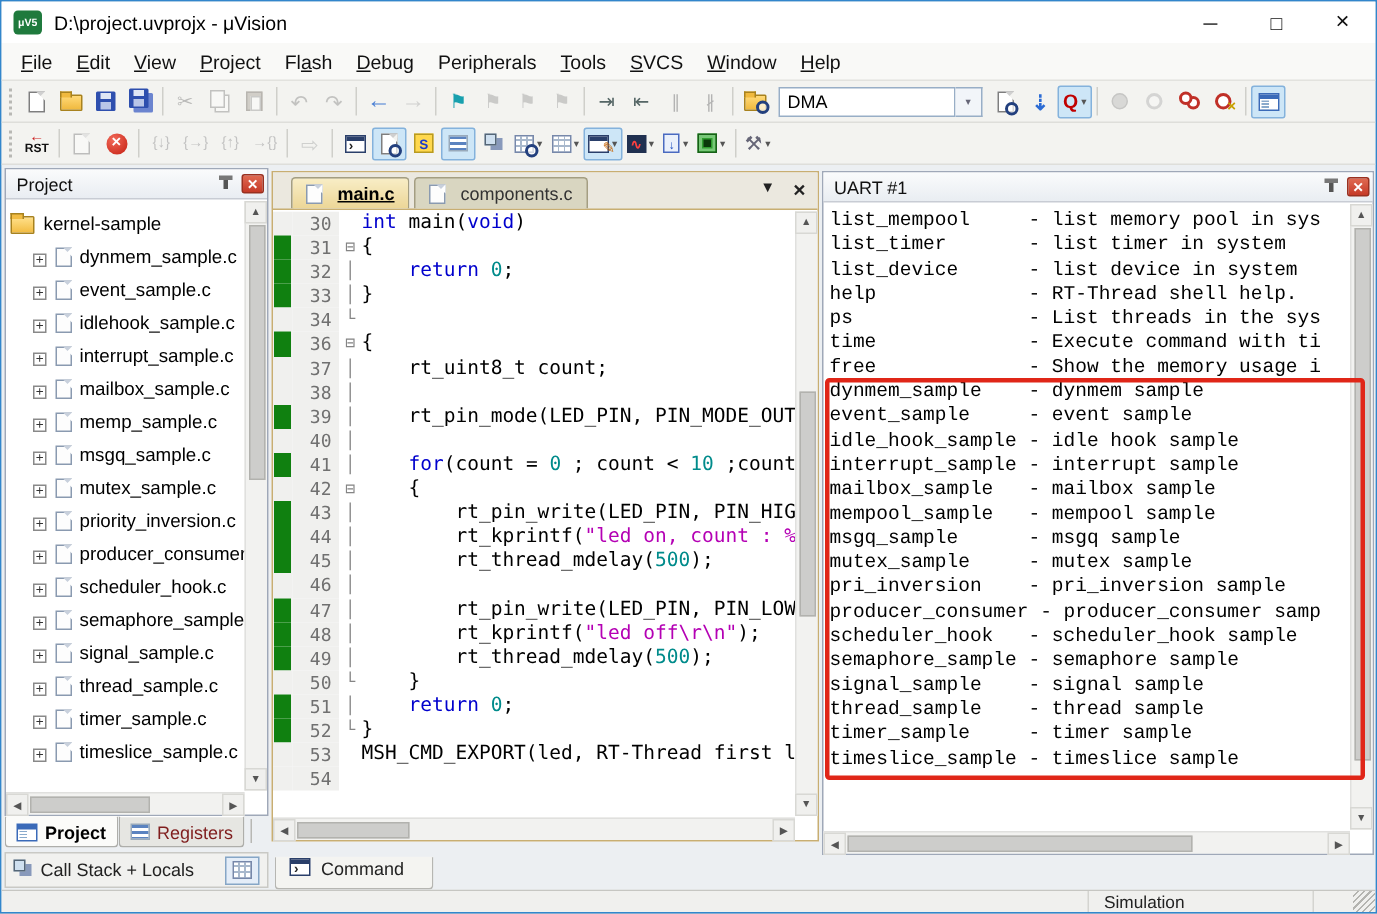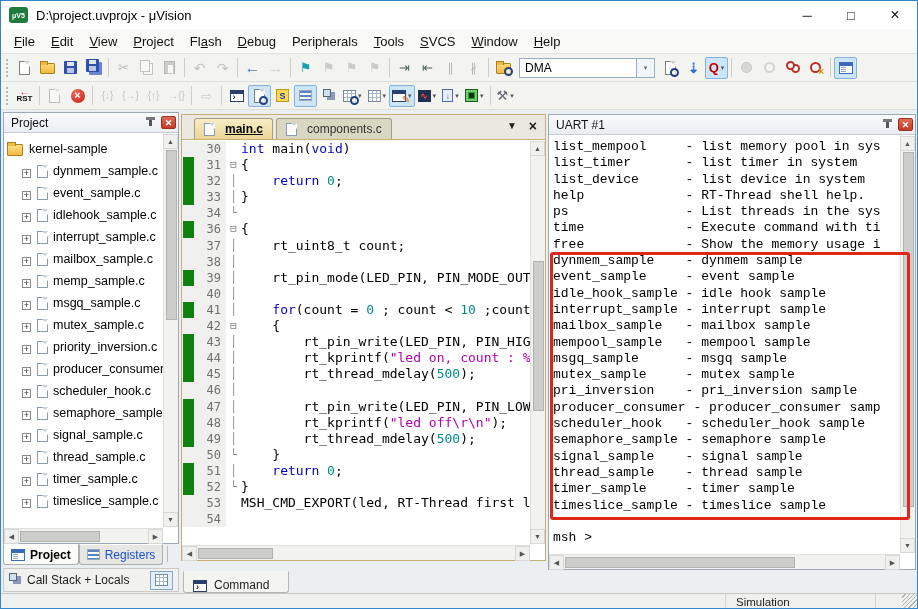--- a/index.html
+++ b/index.html
@@ -101,21 +101,21 @@
   .vsb { position:absolute; width:15px; background:#f2f2f0; border-left:1px solid #e0e0de; }
   .hsb { position:absolute; height:15px; background:#f2f2f0; border-top:1px solid #e0e0de; }
   .sbtn { position:absolute; width:15px; height:15px; background:#f0f0ee; border:1px solid #d8d8d4; color:#555; display:flex; align-items:center; justify-content:center; }
   .sbtn::before { font-size:7px; }
   .sa-u::before { content:"▲"; } .sa-d::before { content:"▼"; } .sa-l::before { content:"◀"; } .sa-r::before { content:"▶"; }
   .thumbv { position:absolute; left:2px; width:11px; background:#cdcdcb; border:1px solid #b2b2ae; }
   .thumbh { position:absolute; top:2px; height:11px; background:#cdcdcb; border:1px solid #b2b2ae; }
 
   
   .ptabs { position:absolute; left:2px; top:434px; width:176px; height:22px; display:flex; align-items:flex-start; }
-  .ptab { height:21px; display:flex; align-items:center; gap:5px; padding:0 7px; font-size:12px; border:1px solid #aeaeaa; border-top:1px solid #fff; border-radius:0 0 3px 3px; color:#1d4ed8; background:#e6e6e2; }
+  .ptab { height:21px; display:flex; align-items:center; gap:5px; padding:0 7px; font-size:12px; border:1px solid #aeaeaa; border-top:1px solid #fff; border-radius:0 0 3px 3px; color:#7f1d1d; background:#e6e6e2; }
   .ptab.active { background:#fbfbf9; color:#000; font-weight:bold; border-top:1px solid #fbfbf9; }
   .ptab-sep { width:1px; height:16px; background:#b8b8b4; margin:2px 0 0 4px; }
   .cstack { position:absolute; left:2px; top:458px; width:176px; height:24px; background:#f1f1ef; border:1px solid #c9c9c5; display:flex; align-items:center; padding:0 5px; gap:6px; font-size:12px; color:#222; }
   .gridbtn { width:23px; height:19px; border:1px solid #86a6c6; background:#e4edf8; display:flex; align-items:center; justify-content:center; margin-left:auto; }
 
   
   .editor { position:absolute; left:180px; top:4px; width:365px; height:447px; background:#fff; border:1px solid #c8ae72; }
   .etabs { height:25px; background:#ebe8df; border-bottom:1px solid #c8ae72; display:flex; align-items:flex-end; padding-left:12px; gap:3px; position:relative; }
   .etab { height:21px; display:flex; align-items:center; gap:5px; padding:0 9px; border:1px solid #a49e82; border-bottom:none; border-radius:3px 3px 0 0; font-size:12px; background:#d9d6c1; color:#333; }
   .etab.active { background:linear-gradient(#f8edc6,#ecd697); font-weight:bold; color:#000; }
@@ -133,21 +133,21 @@
 
   
   .uart { position:absolute; left:547px; top:4px; width:368px; height:456px; background:#fff; border:1px solid #9fa8b8; }
   .uhead { height:20px; background:linear-gradient(#fafbfc,#e9edf2); border-bottom:1px solid #c8ccd4; display:flex; align-items:center; padding:0 2px 0 7px; font-size:12px; color:#111; }
   .uhead .utitle { flex:1; }
   .ubody { position:absolute; top:21px; left:0; right:15px; bottom:16px; overflow:hidden; font-family:Liberation Mono, monospace; font-size:13px; line-height:16.3px; padding:3px 0 0 4px; color:#000; }
   .uline { height:16.3px; white-space:pre; }
   .redbox { position:absolute; left:1px; top:137px; width:360px; height:268px; border:3px solid #e02618; border-radius:3px; z-index:5; pointer-events:none; }
 
   
-  .cmdtab { position:absolute; left:182px; top:461px; width:106px; height:22px; background:#f4f4f1; border:1px solid #b6b6b2; border-top:1px solid #f4f4f1; border-radius:0 0 3px 3px; display:flex; align-items:flex-end; gap:7px; padding:0 9px; font-size:12px; color:#222; }
+  .cmdtab { position:absolute; left:182px; top:461px; width:106px; height:22px; background:#f4f4f1; border:1px solid #b6b6b2; border-top:1px solid #f4f4f1; border-radius:0 0 3px 3px; display:flex; align-items:flex-start; gap:7px; padding:0 9px; font-size:12px; color:#222; }
 
   
   .status { height:16px; border-top:1px solid #c6c6c2; background:#f0f0ee; display:flex; align-items:stretch; font-size:11.5px; color:#222; }
   .s-fill { flex:1; border-right:1px solid #d4d4d0; }
   .s-sim { width:150px; display:flex; align-items:center; padding-left:10px; border-right:1px solid #d4d4d0; }
   .s-pad { width:26px; }
   .s-grip { width:15px; background:repeating-linear-gradient(135deg,transparent 0 2px,#b4b4b0 2px 3px); }
 </style>
 </head>
 <body>
@@ -559,21 +559,20 @@
           <div class="uline">mutex_sample     - mutex sample</div>
           <div class="uline">pri_inversion    - pri_inversion sample</div>
           <div class="uline">producer_consumer - producer_consumer samp</div>
           <div class="uline">scheduler_hook   - scheduler_hook sample</div>
           <div class="uline">semaphore_sample - semaphore sample</div>
           <div class="uline">signal_sample    - signal sample</div>
           <div class="uline">thread_sample    - thread sample</div>
           <div class="uline">timer_sample     - timer sample</div>
           <div class="uline">timeslice_sample - timeslice sample</div>
           <div class="uline"></div>
-          <div class="uline">msh &gt;</div>
         </div>
       <div class="redbox"></div>
       <div class="vsb" style="right:0;top:21px;bottom:16px;">
         <span class="sbtn sa-u" style="top:0;left:-1px;"></span>
         <div class="thumbv" style="top:16px;height:355px;"></div>
         <span class="sbtn sa-d" style="bottom:0;left:-1px;"></span>
       </div>
       <div class="hsb" style="left:0;right:15px;bottom:0;">
         <span class="sbtn sa-l" style="left:0;top:0;"></span>
         <div class="thumbh" style="left:16px;width:230px;"></div>

